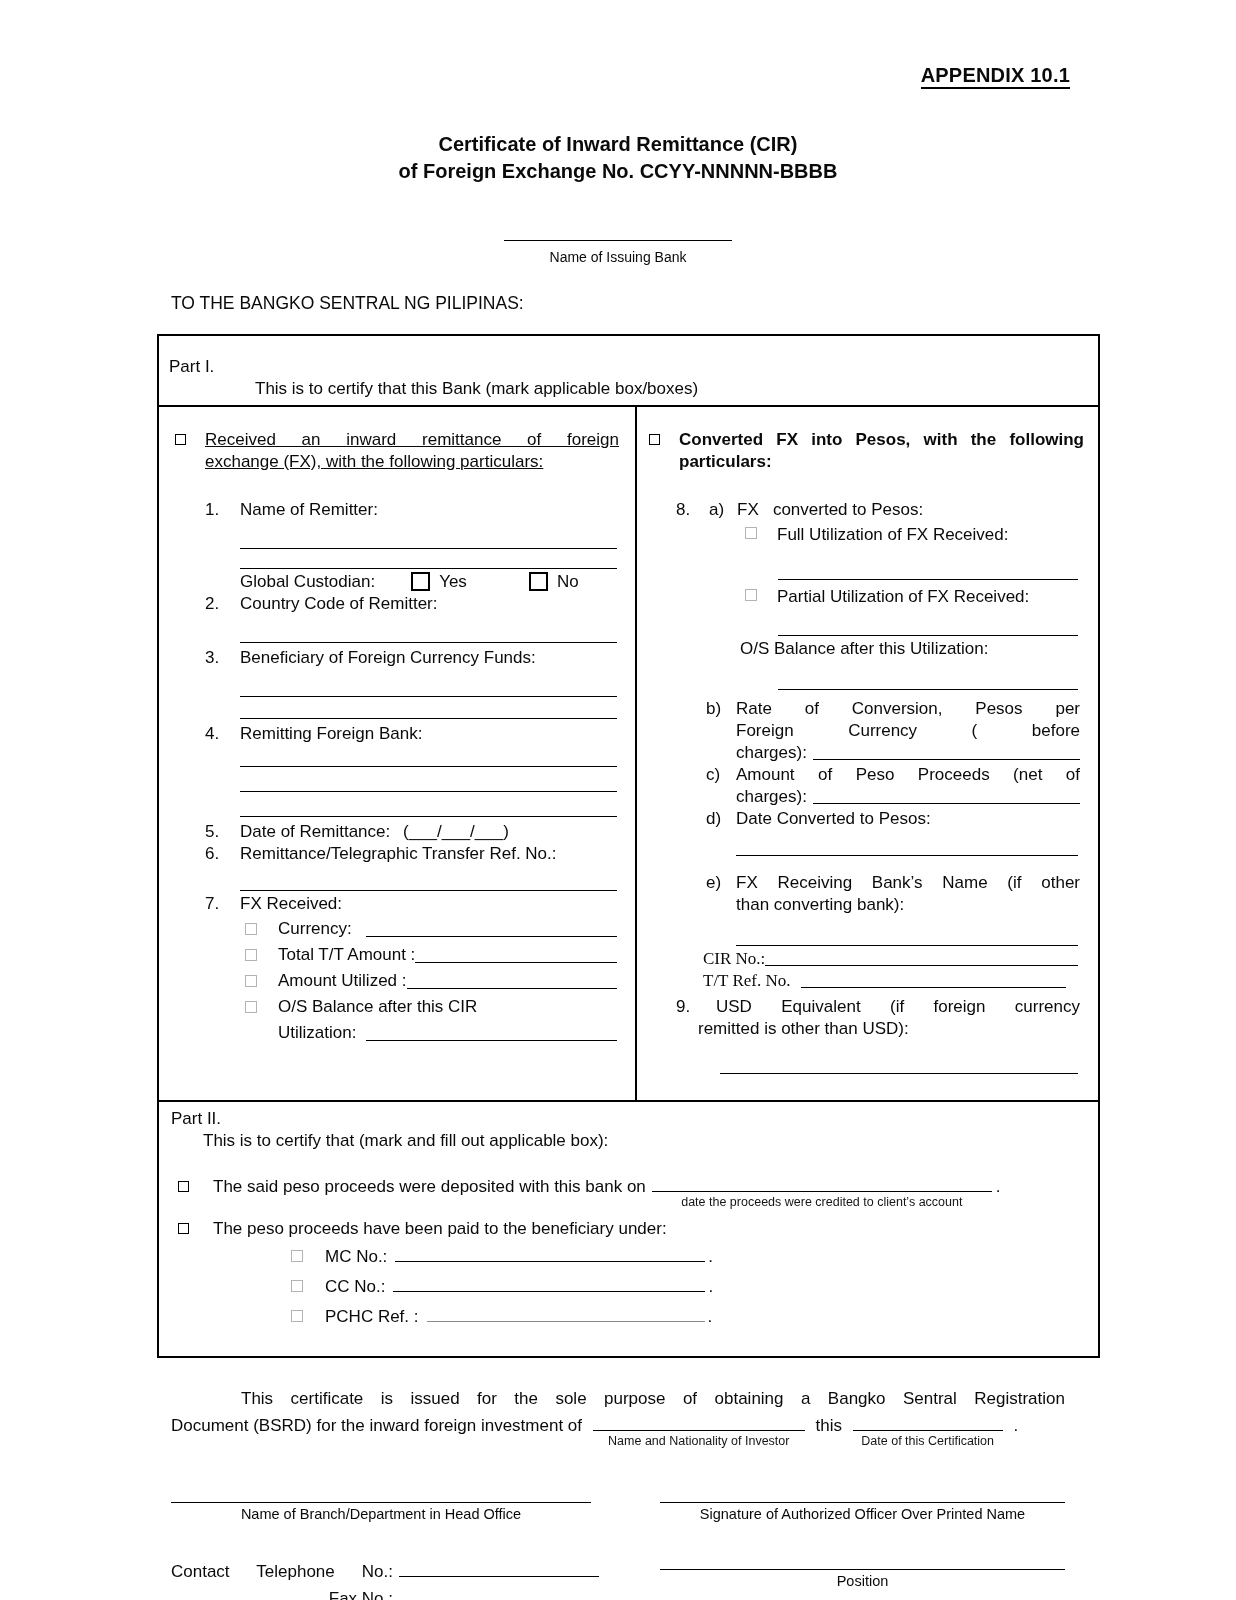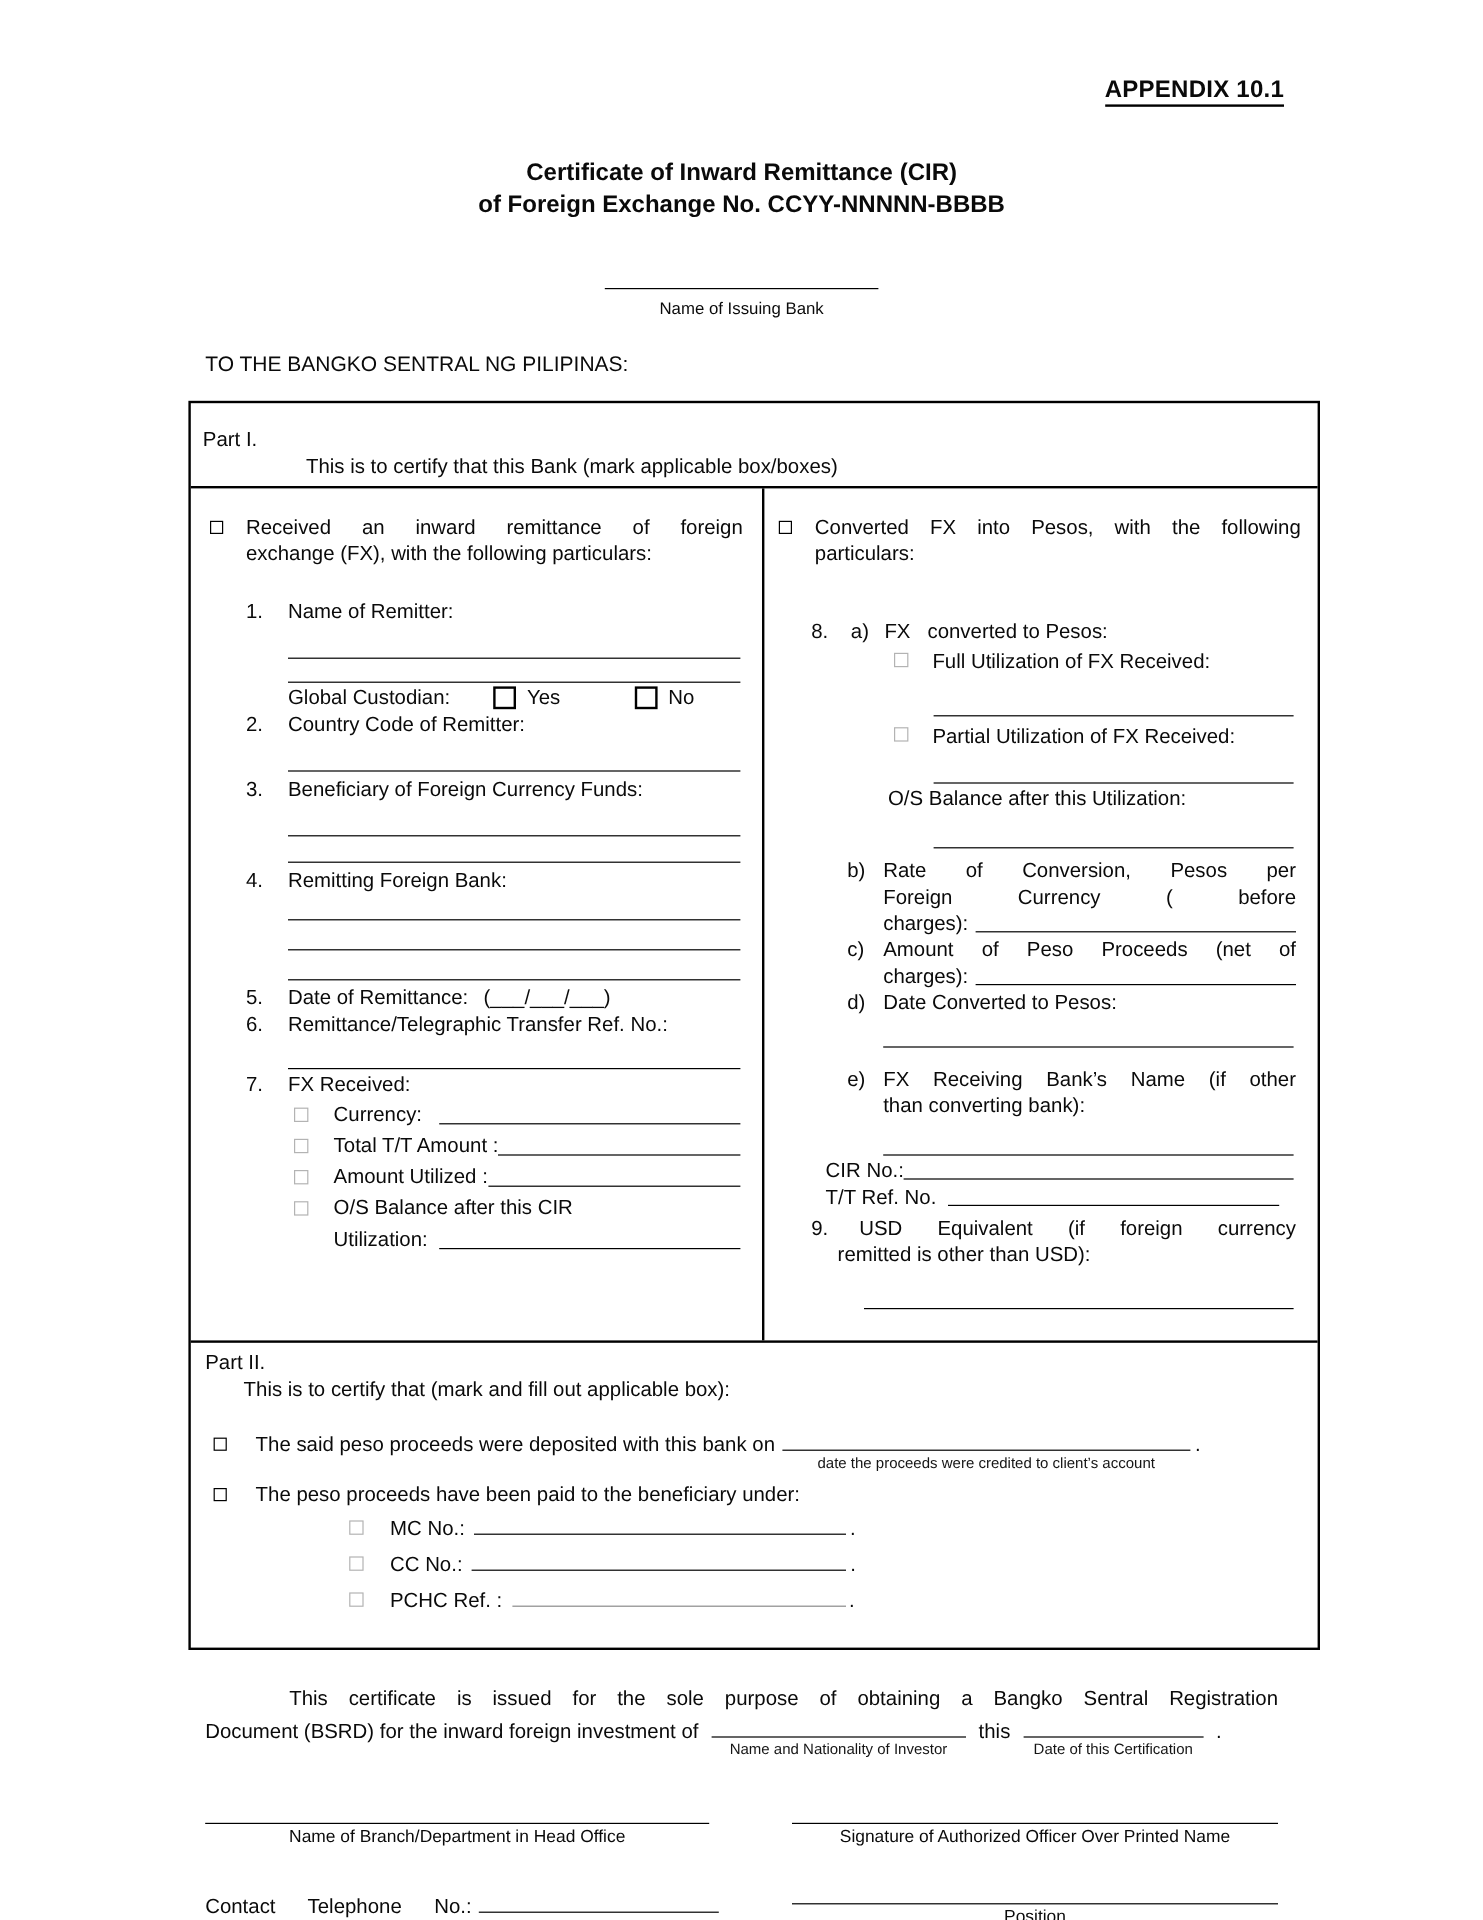--- a/index.html
+++ b/index.html
@@ -47,51 +47,51 @@
   .ynbox { flex:0 0 auto; width:19px; height:19px; border:2px solid #000; margin-top:1px; }
   .uline { border-bottom:1.6px solid #000; height:22px; }
   .iblank { display:inline-block; border-bottom:1.6px solid #000; height:14px; vertical-align:baseline; }
   .lineflex { display:flex; align-items:baseline; }
   .lineflex .fb { flex:1; border-bottom:1.6px solid #000; height:14px; align-self:flex-end; margin-bottom:4px; }
   .numrow { display:flex; }
   .numrow .num { flex:0 0 35px; margin-left:30px; }
   .numrow .body { flex:1; }
 
   
-  .col-left .intro { margin-bottom:26px; }
+  .col-left .intro { margin-bottom:26px;text-decoration:underline; }
   .col-left .intro .txt { flex:1; margin-left:19px; }
   .li-item1 { margin-bottom:6px; }
   .ul-l { margin-left:65px; margin-right:2px; }
   .gc-row { display:flex; align-items:flex-start; margin:2px 0 0 65px; }
   .gc-row .gc-label { margin-right:36px; }
   .gc-row .ynbox { margin-right:9px; }
   .gc-row .yn-yes { margin-right:62px; }
   .sub7 { display:flex; align-items:baseline; margin-left:70px; margin-top:2px; line-height:24px; }
   .sub7 .graybox { align-self:flex-start; margin-top:6px; }
   .sub7 .lbl { margin-left:21px; }
   .sub7 .fb { flex:1; border-bottom:1.6px solid #000; height:14px; align-self:flex-end; margin-bottom:4px; margin-right:2px; }
 
   
-  .col-right .intro { margin-bottom:43px; }
+  .col-right .intro { margin-bottom:26px;font-weight:bold; }
   .col-right .intro .txt { flex:1; margin-left:19px; }
   .r8row { display:flex; margin-left:27px; }
   .r8row .n1 { flex:0 0 33px; }
   .r8row .n2 { flex:0 0 28px; }
   .rsub { display:flex; margin-left:96px; margin-top:3px; }
   .rsub .graybox { margin-top:3px; }
   .rsub .lbl { margin-left:20px; }
   .ul-r1 { margin-left:129px; margin-right:6px; }
   .osr { margin-left:91px; }
   .letrow { display:flex; margin-left:57px; }
   .letrow .num { flex:0 0 30px; }
   .letrow .body { flex:1; margin-right:4px; }
   .r9row { display:flex; margin-left:27px; margin-top:4px; }
   .r9row .num { flex:0 0 40px; }
   .r9row .body { flex:1; margin-right:4px; }
-  .cirrow { display:flex; align-items:baseline; margin-left:39px; margin-right:6px; }
+  .cirrow { display:flex; align-items:baseline; margin-left:54px; margin-right:6px;font-family:Liberation Serif, serif; }
   .cirrow .fb { flex:1; border-bottom:1.6px solid #000; height:14px; align-self:flex-end; margin-bottom:4px; }
 
   
   .p2 { border-top:2px solid #000; padding:6px 12px 26px 12px; }
   .p2-sub { margin-left:32px; }
   .p2-cbrow { display:flex; margin-top:24px; }
   .p2-cbrow .cb { margin-left:7px; }
   .p2-cbrow .txt { margin-left:24px; }
   .blankcap { display:inline-block; position:relative; border-bottom:1.6px solid #000; height:14px; margin-left:6px; }
   .blankcap .cap { position:absolute; top:17px; left:0; width:100%; text-align:center; font-size:12.5px; line-height:14px; white-space:nowrap; color:#151515; }

